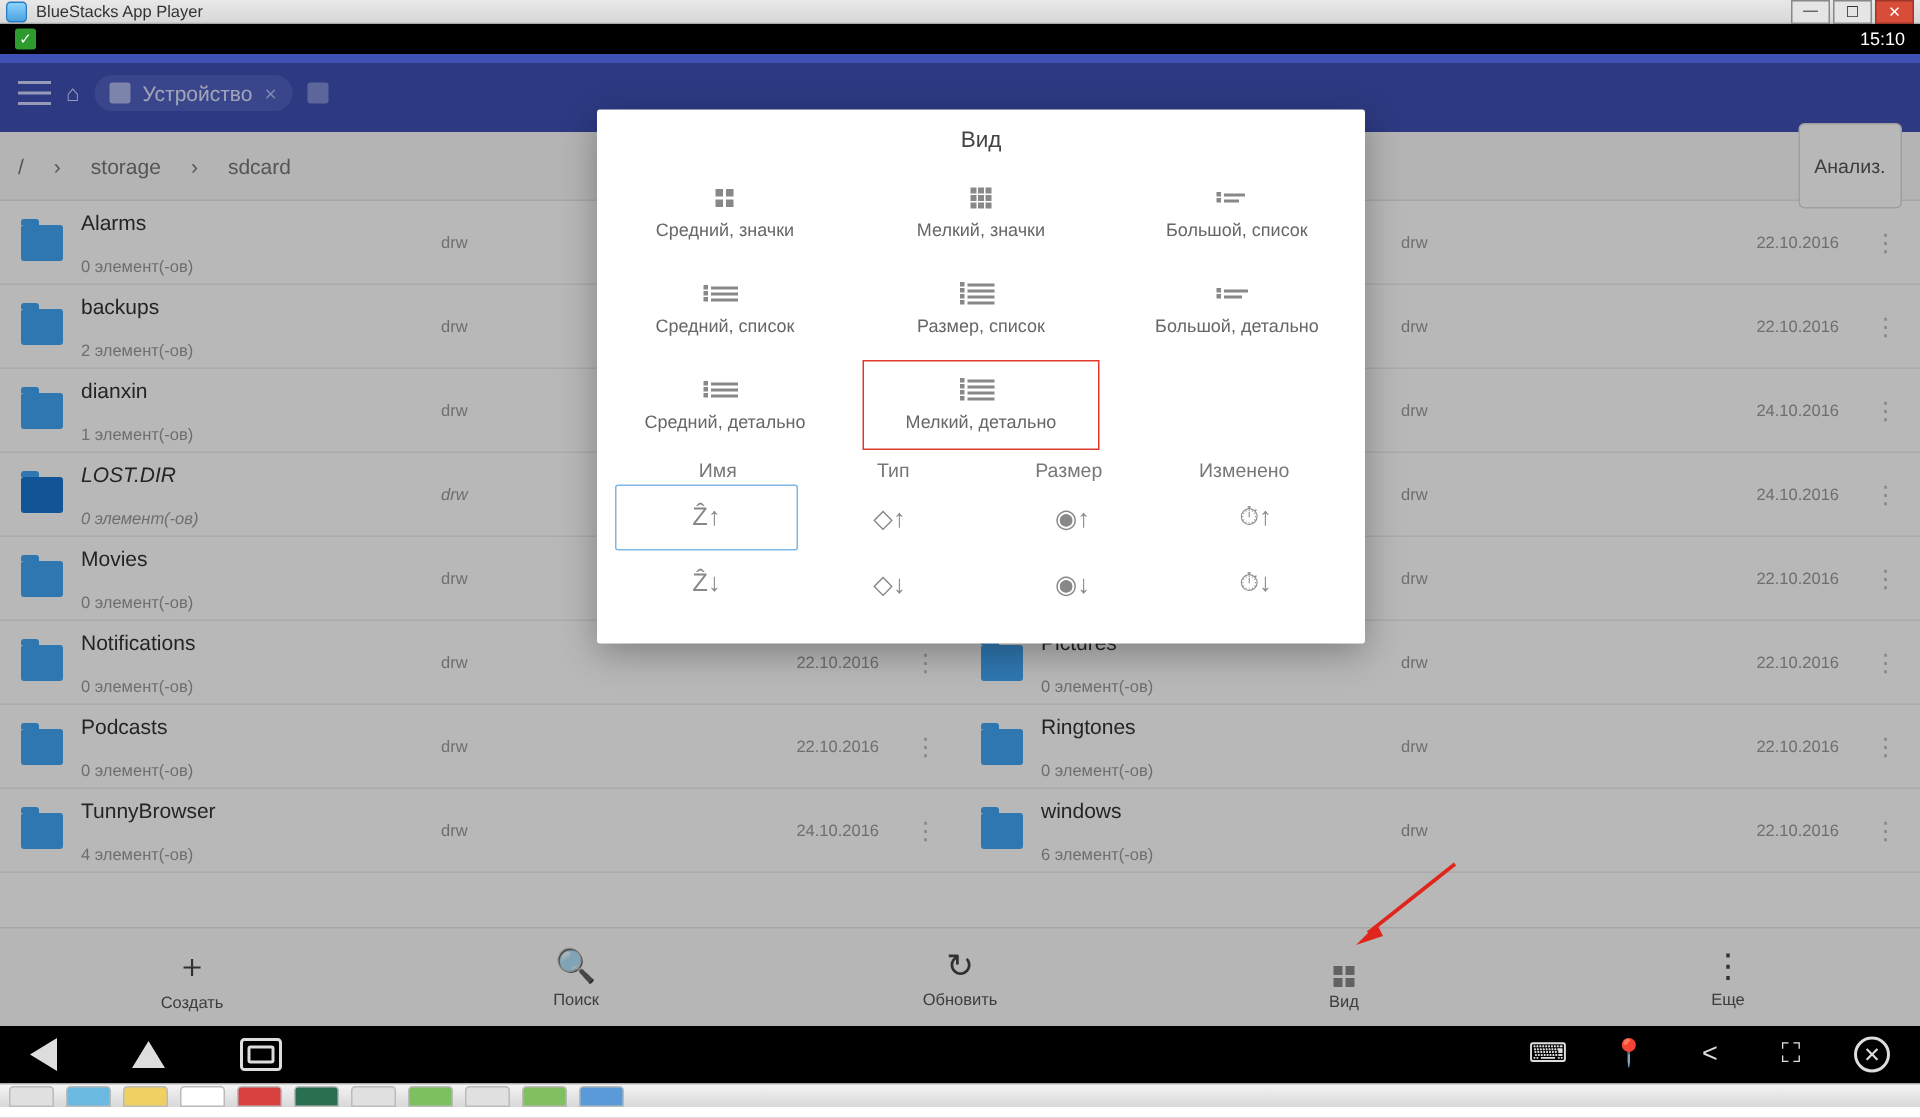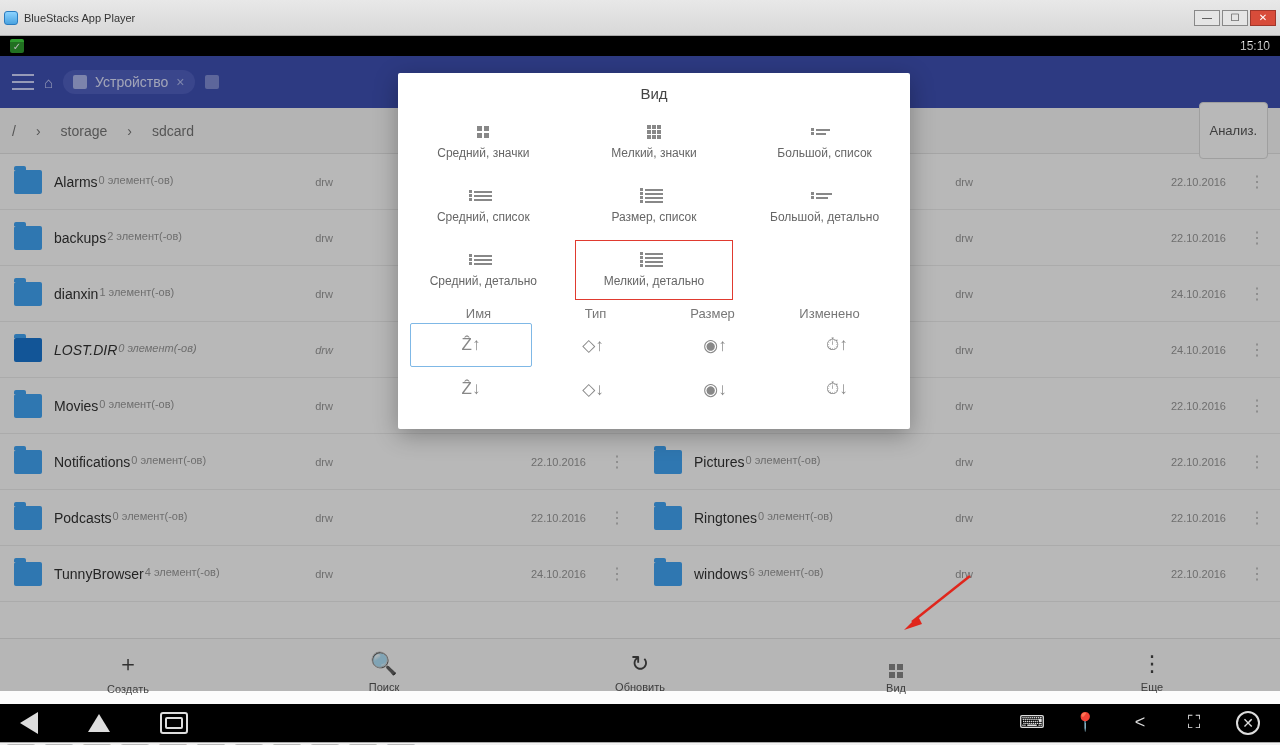--- a/index.html
+++ b/index.html
@@ -1,19 +1,19 @@
 <!DOCTYPE html>
 <html><head>
 <meta charset="utf-8">
 <style>
 * { box-sizing: border-box; margin: 0; padding: 0; font-family: Arial, sans-serif; }
 body { width: 1280px; height: 745px; overflow: hidden; position: relative; background: #fff; }
 
 
-.titlebar { height: 36px; background: linear-gradient(#e8e8e8,#d8d8d8); border-bottom: 1px solid #aaa; display: flex; align-items: center; padding: 0 4px; font-size: 11px; color: #333; }
+.titlebar { height: 16px; background: linear-gradient(#e8e8e8,#d8d8d8); border-bottom: 1px solid #aaa; display: flex; align-items: center; padding: 0 4px; font-size: 11px; color: #333; }
 .titlebar .app-icon { width: 14px; height: 14px; background: linear-gradient(#8cd3ff,#4aa3e0); border-radius: 3px; margin-right: 6px; border:1px solid #2a7cc0;}
 .window-ctrls { margin-left: auto; display: flex; gap: 2px; }
 .window-ctrls div { width: 26px; height: 16px; border: 1px solid #888; background: #e5e5e5; font-size: 10px; display:flex; align-items:center; justify-content:center; }
 .window-ctrls .close { background:#d84c3a; color:#fff; border-color:#a0362a;}
 
 
 .statusbar { height: 20px; background:#000; color:#fff; display:flex; align-items:center; justify-content:space-between; padding:0 10px; font-size:12px; }
 .statusbar .check { width:14px; height:14px; background:#2e9b2e; border-radius:2px; display:flex; align-items:center; justify-content:center; font-size:10px;}
 
 
@@ -26,24 +26,24 @@
 
 .crumb-row { height:46px; background:#fafafa; border-bottom:1px solid #e5e5e5; display:flex; align-items:center; padding:0 12px; font-size:14px; color:#777; gap:20px;}
 .crumb-row .ana { margin-left:auto; background:#fff; border:1px solid #ddd; border-radius:4px; padding:20px 10px; font-size:13px; color:#555;}
 
 
 .filelist { height:484px; overflow:hidden; position:relative; display:flex;}
 .file-col { flex:1; }
 .file-item { height:56px; display:flex; align-items:center; padding:0 14px; gap:12px; border-bottom:1px solid #eee; }
 .file-item .ficon { width:28px; height:24px; background:#42a5f5; border-radius:2px; position:relative; }
 .file-item .ficon::before{content:"";position:absolute;top:-4px;left:0;width:12px;height:4px;background:#42a5f5;border-radius:2px 2px 0 0;}
-.file-item .names { display:flex; flex-direction:row; gap:1px;}
+.file-item .names { display:flex; flex-direction:column; gap:16px;}
 .file-item .fname { font-size:14px; color:#333;}
 .file-item .fmeta { font-size:11px; color:#999;}
-.file-item .mid { margin-left:auto; font-size:11px; color:#999; width:60px;text-align:center;}
+.file-item .mid { margin-left:auto; font-size:11px; color:#999; width:60px;}
 .file-item .date { font-size:11px; color:#999; width:80px; text-align:right; margin-left:140px;}
 .file-item .dots { width:18px; text-align:center; color:#bbb; font-size:16px; margin-left:10px;}
 
 
 .actionbar { height:66px; background:#fcfcfc; border-top:1px solid #e5e5e5; display:flex; }
 .actionbar .act { flex:1; display:flex; flex-direction:column; align-items:center; justify-content:center; gap:4px; font-size:11px; color:#555; }
 .actionbar .act .aicon { font-size:22px; color:#444;}
 
 
 .navbar { height:38px; background:#000; display:flex; align-items:center; padding:0 20px; gap:50px; color:#ddd;}

